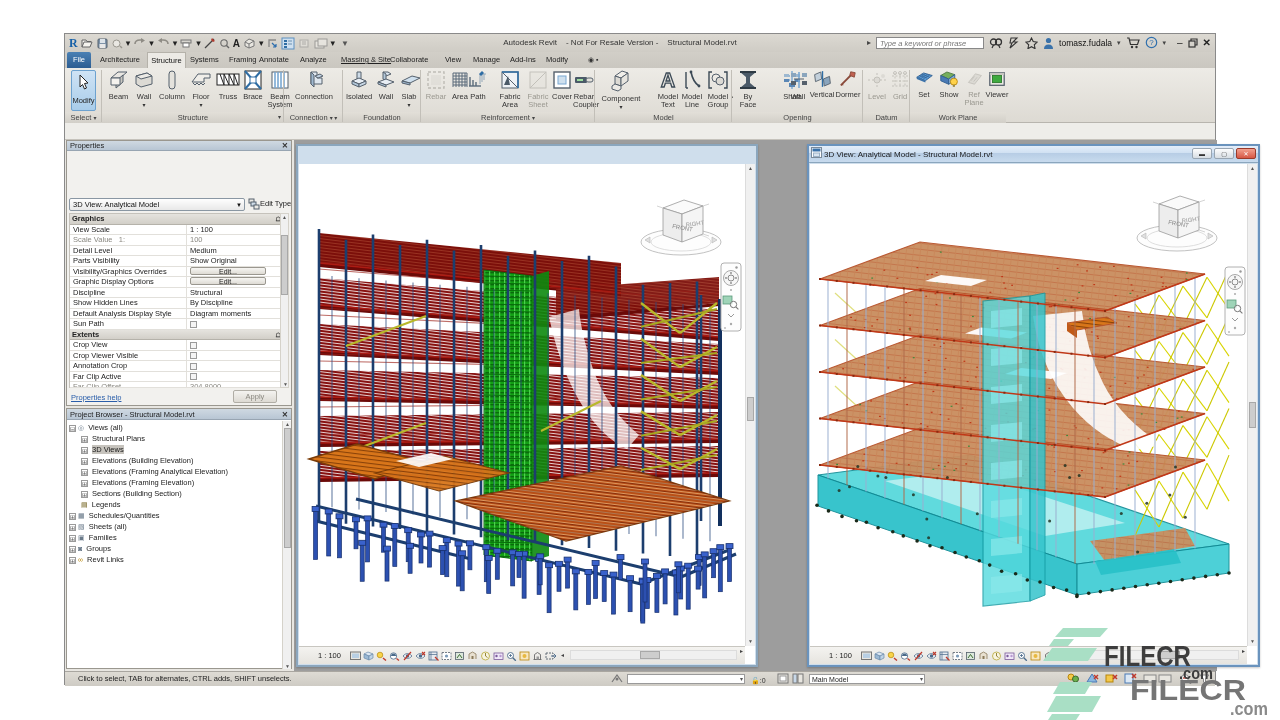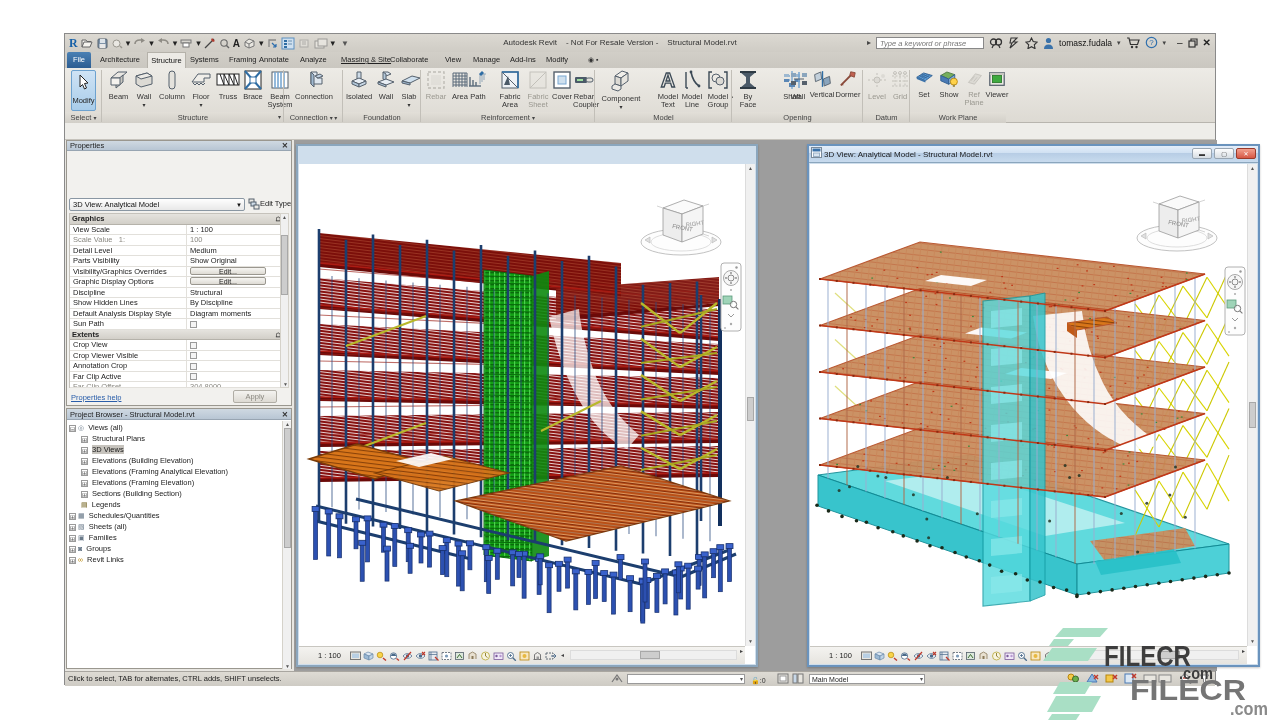--- a/index.html
+++ b/index.html
@@ -1523,21 +1523,21 @@
           <span style="font-size:6px;margin-left:4px;color:#444;">◂</span>
           <div class="hscroll">
               <div class="hthumb" style="left:50%;width:20px;"></div>
             </div>
           <span style="font-size:6px;color:#444;position:absolute;right:2px;bottom:4px;">▸</span>
         </div>
       </div>
     </div>
   </div>
   <div id="statusbar">
-    <span style="padding-left:3px;text-align:right;">Click to select, TAB for alternates, CTRL adds, SHIFT unselects.</span>
+    <span style="padding-left:13px;text-align:right;">Click to select, TAB for alternates, CTRL adds, SHIFT unselects.</span>
     <span style="position:absolute;left:545px;top:1px;"><svg width="14" height="11" viewBox="0 0 14 11">
           <path d="M2 9 L7 2 L12 9" fill="none" stroke="#777" stroke-width="1.2"></path>
           <circle cx="7" cy="6" r="1.5" fill="#777"></circle>
         </svg></span>
     <span class="abs" style="left:562px;top:2px;width:118px;height:10px;background:#fff;border:1px solid #9a9a9a;">
         <span style="position:absolute;right:1px;font-size:6px;color:#555;line-height:9px;">▾</span>
       </span>
     <span class="abs" style="left:686px;top:2px;font-size:7px;color:#555;">🔓<span style="color:#333;">:0</span></span>
     <span class="abs" style="left:712px;top:1px;"><svg width="12" height="11" viewBox="0 0 12 11">
           <rect x="1" y="1" width="10" height="9" fill="#e8e6e0" stroke="#777"></rect>

